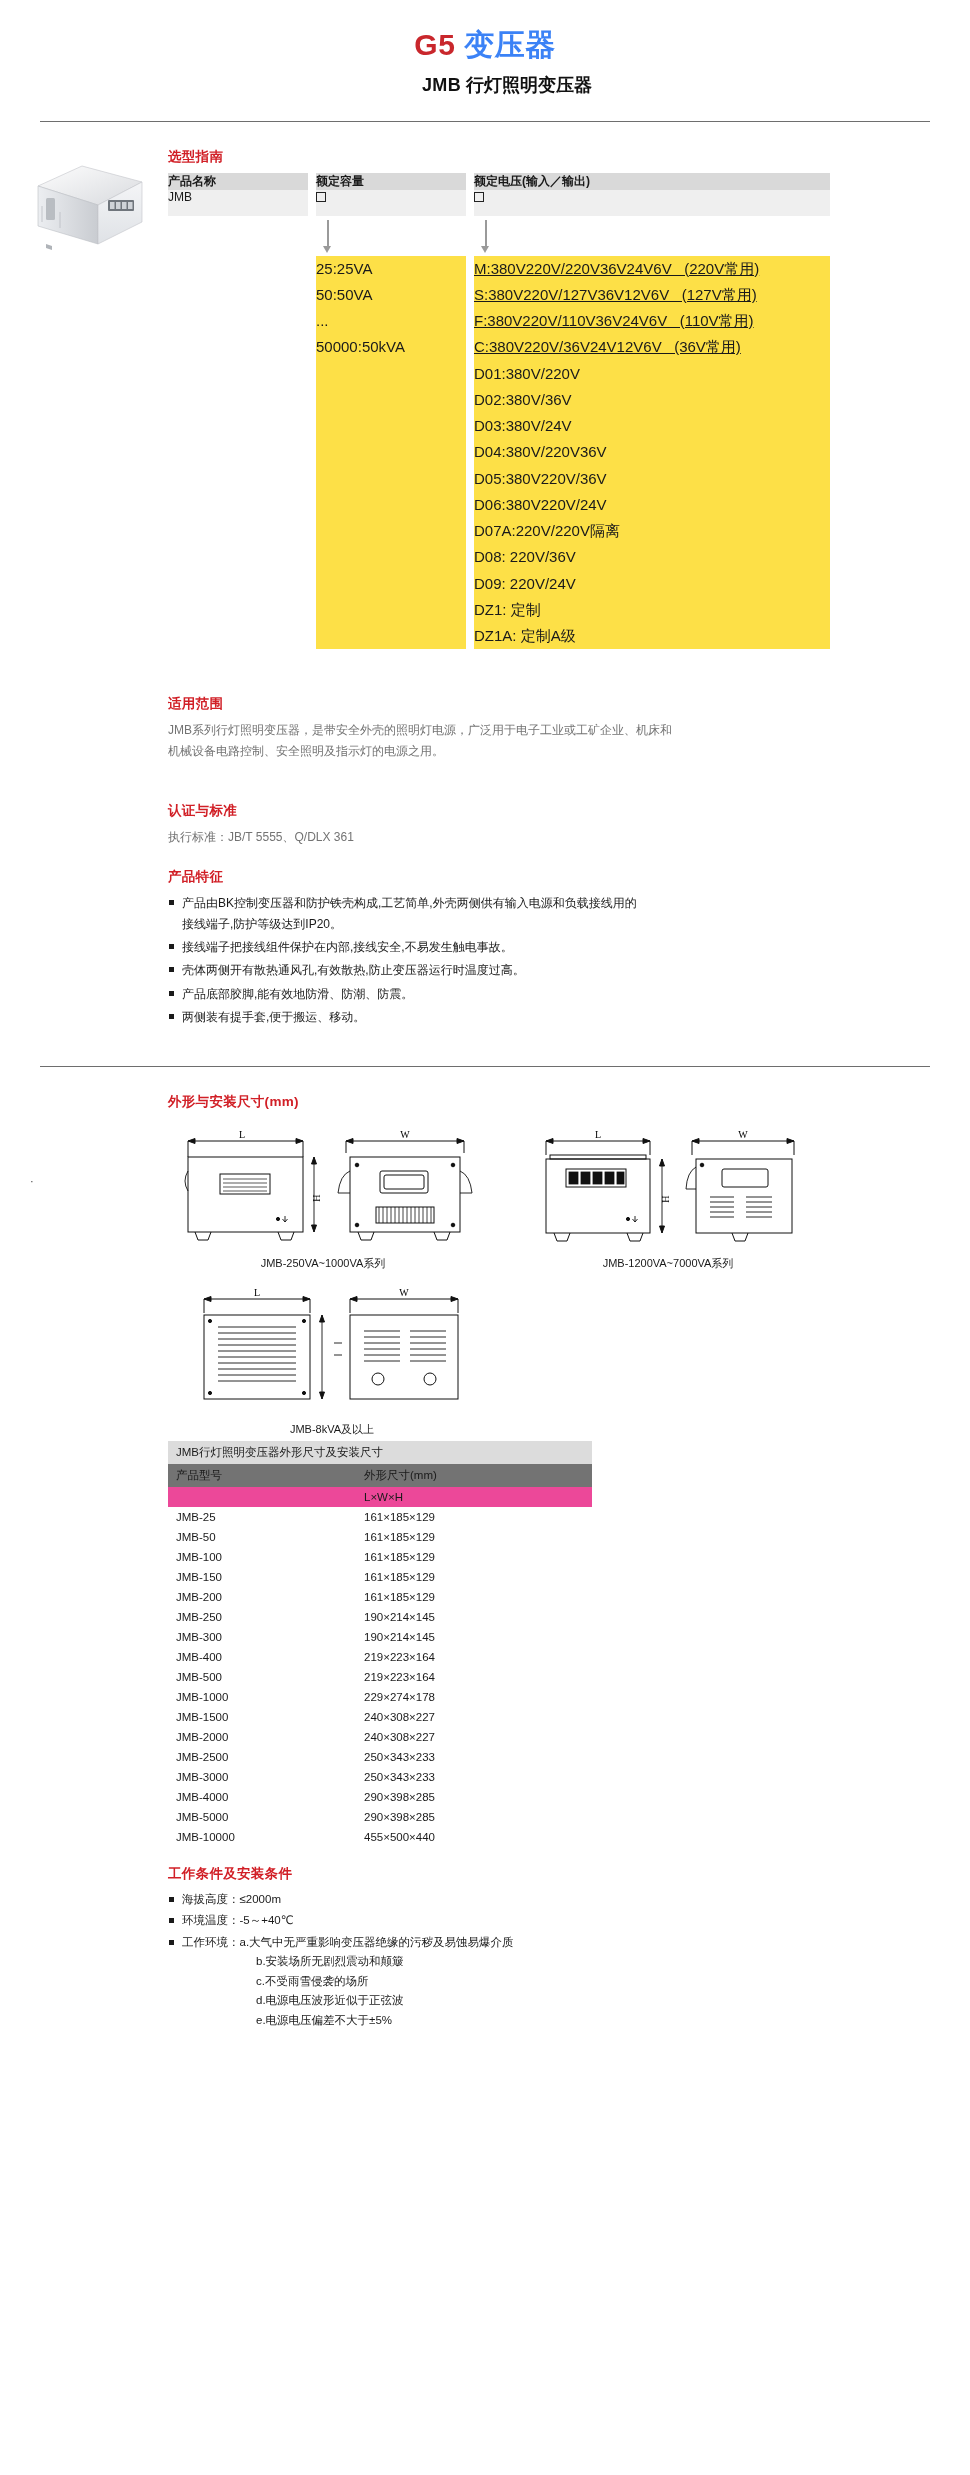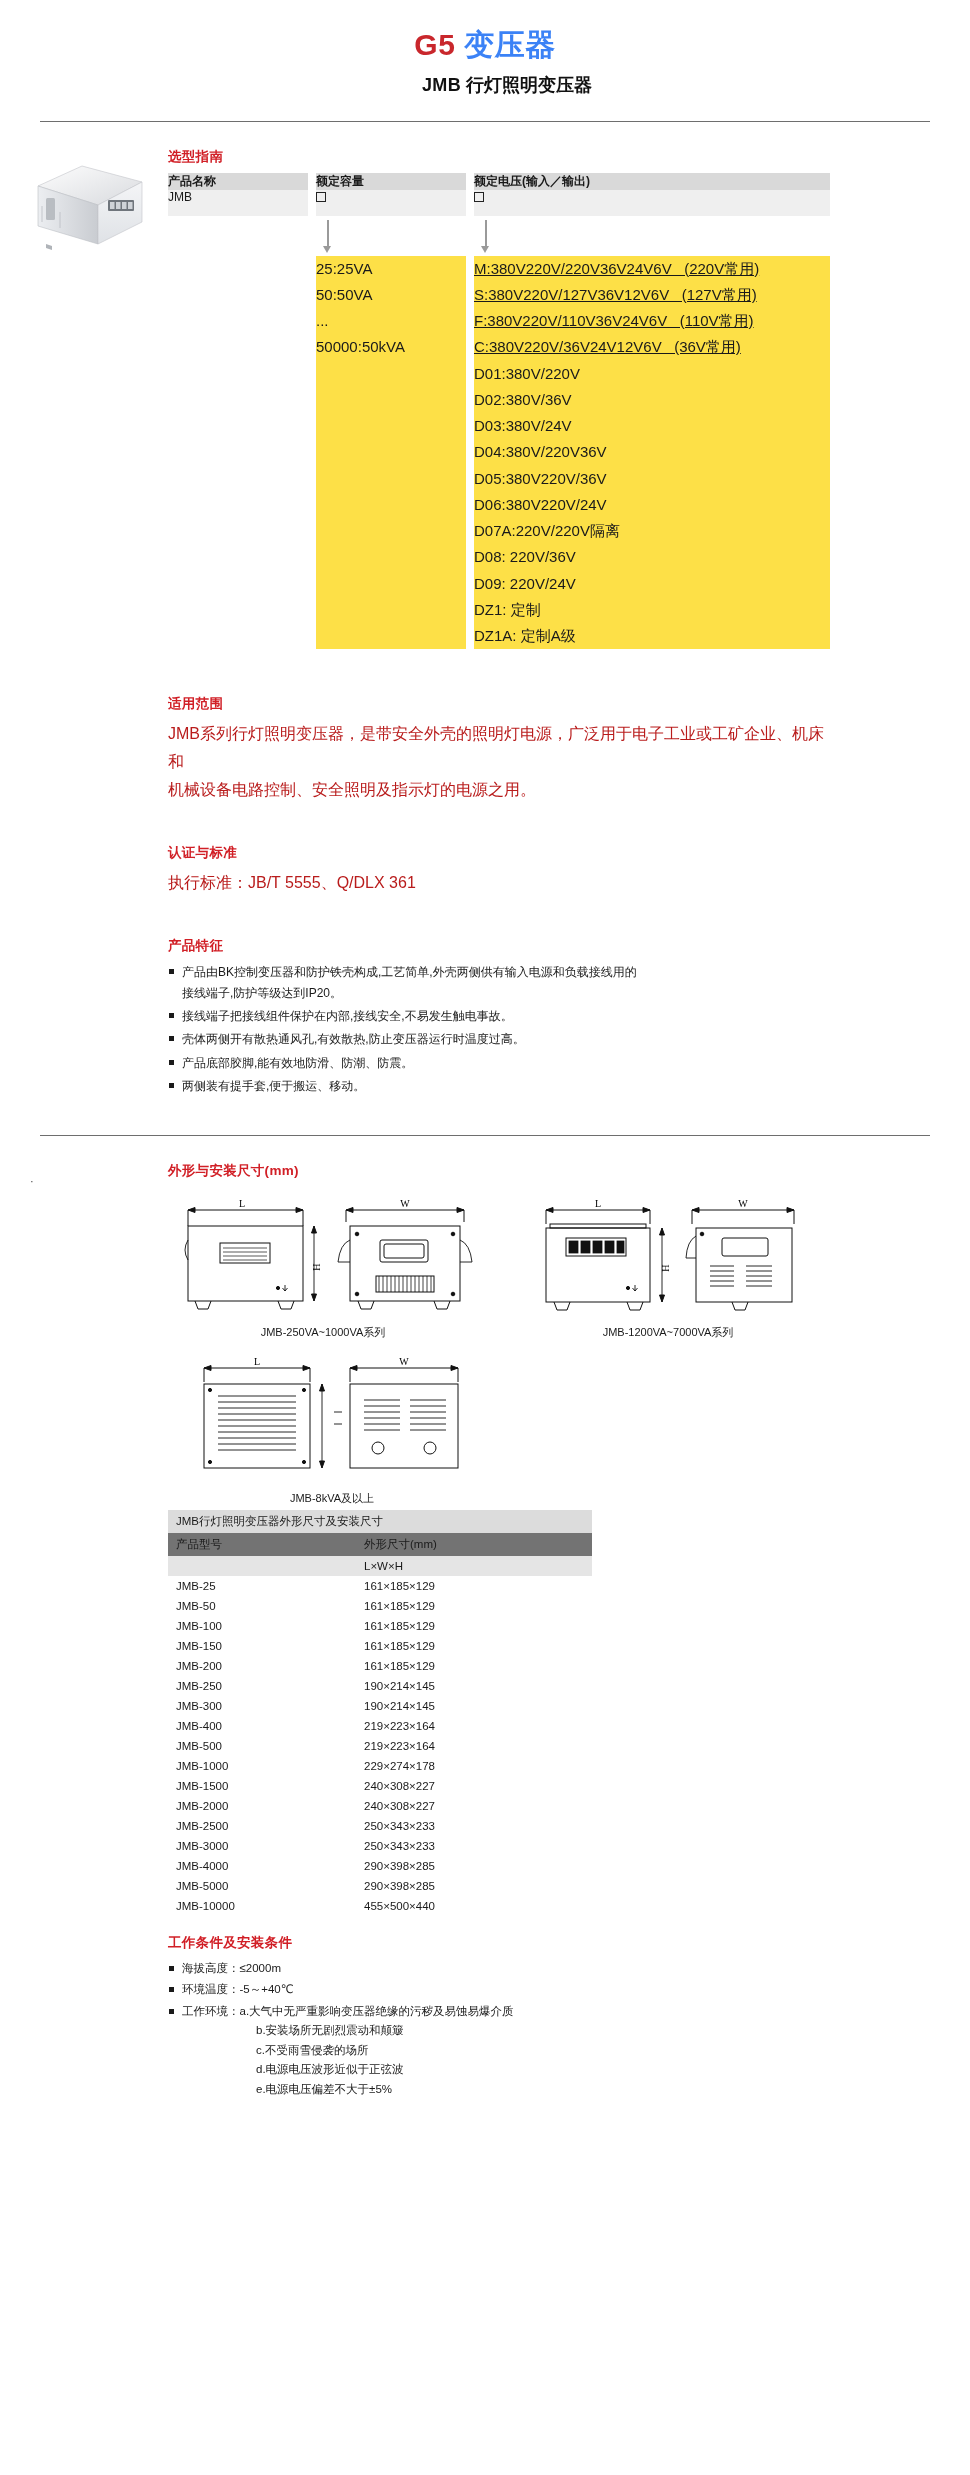--- a/index.html
+++ b/index.html
@@ -33,21 +33,21 @@
   .hr-strong {
     border: 0; border-top: 1.5px solid #6e6e6e;
     margin: 24px 40px 0 40px;
   }
 
   
   .sec-head {
     color: #d11f26; font-size: 13.5px; font-weight: bold;
     margin: 0 0 7px 0; letter-spacing: .3px;
   }
-  .body-text { font-size: 16px; line-height: 1.75; color: #b91c1c; }
+  .body-text { font-size: 12px; line-height: 1.75; color: #737373; }
 
   
   .guide-wrap {
     position: relative;
     padding: 26px 0 0 0;
   }
   .product-photo {
     position: absolute; left: 30px; top: 38px;
     width: 118px; height: 92px;
   }
@@ -107,21 +107,21 @@
   .draw-cap { text-align: center; font-size: 11px; margin-top: 5px; }
 
   
   table.dim {
     border-collapse: collapse; width: 424px; table-layout: fixed;
     margin-top: 4px;
   }
   table.dim td { font-size: 11.5px; padding: 4px 8px; }
   table.dim tr.t-title td { background: #dcdcdc; }
   table.dim tr.t-col td  { background: #737373; }
-  table.dim tr.t-sub td  { background: #e5e5e5; margin-top: 8px; }
+  table.dim tr.t-sub td  { background: #ec4899; margin-top: 8px; }
   table.dim tr.t-body td { background: #ffffff; }
   .dim-c1 { width: 188px; }
 
   
   ul.cond { margin: 0; padding: 0; list-style: none; }
   ul.cond > li {
     font-size: 11.5px; line-height: 1.7; margin-bottom: 2px;
     padding-left: 14px; position: relative;
   }
   ul.cond > li:before {
@@ -263,21 +263,21 @@
     <div>JMB系列行灯照明变压器，是带安全外壳的照明灯电源，广泛用于电子工业或工矿企业、机床和</div>
     <div>机械设备电路控制、安全照明及指示灯的电源之用。</div>
   </div>
 </div>
 
 <div class="text-sec" style="margin-top:40px">
   <div class="sec-head">认证与标准</div>
   <div class="body-text">执行标准：JB/T 5555、Q/DLX 361</div>
 </div>
 
-<div class="text-sec" style="margin-top:40px">
+<div class="text-sec" style="margin-top:20px">
   <div class="sec-head">产品特征</div>
   <ul class="feat">
     <li>
       <span>产品由BK控制变压器和防护铁壳构成,工艺简单,外壳两侧供有输入电源和负载接线用的</span><br>
       <span>接线端子,防护等级达到IP20。</span>
     </li>
     <li>接线端子把接线组件保护在内部,接线安全,不易发生触电事故。</li>
     <li>壳体两侧开有散热通风孔,有效散热,防止变压器运行时温度过高。</li>
     <li>产品底部胶脚,能有效地防滑、防潮、防震。</li>
     <li>两侧装有提手套,便于搬运、移动。</li>

